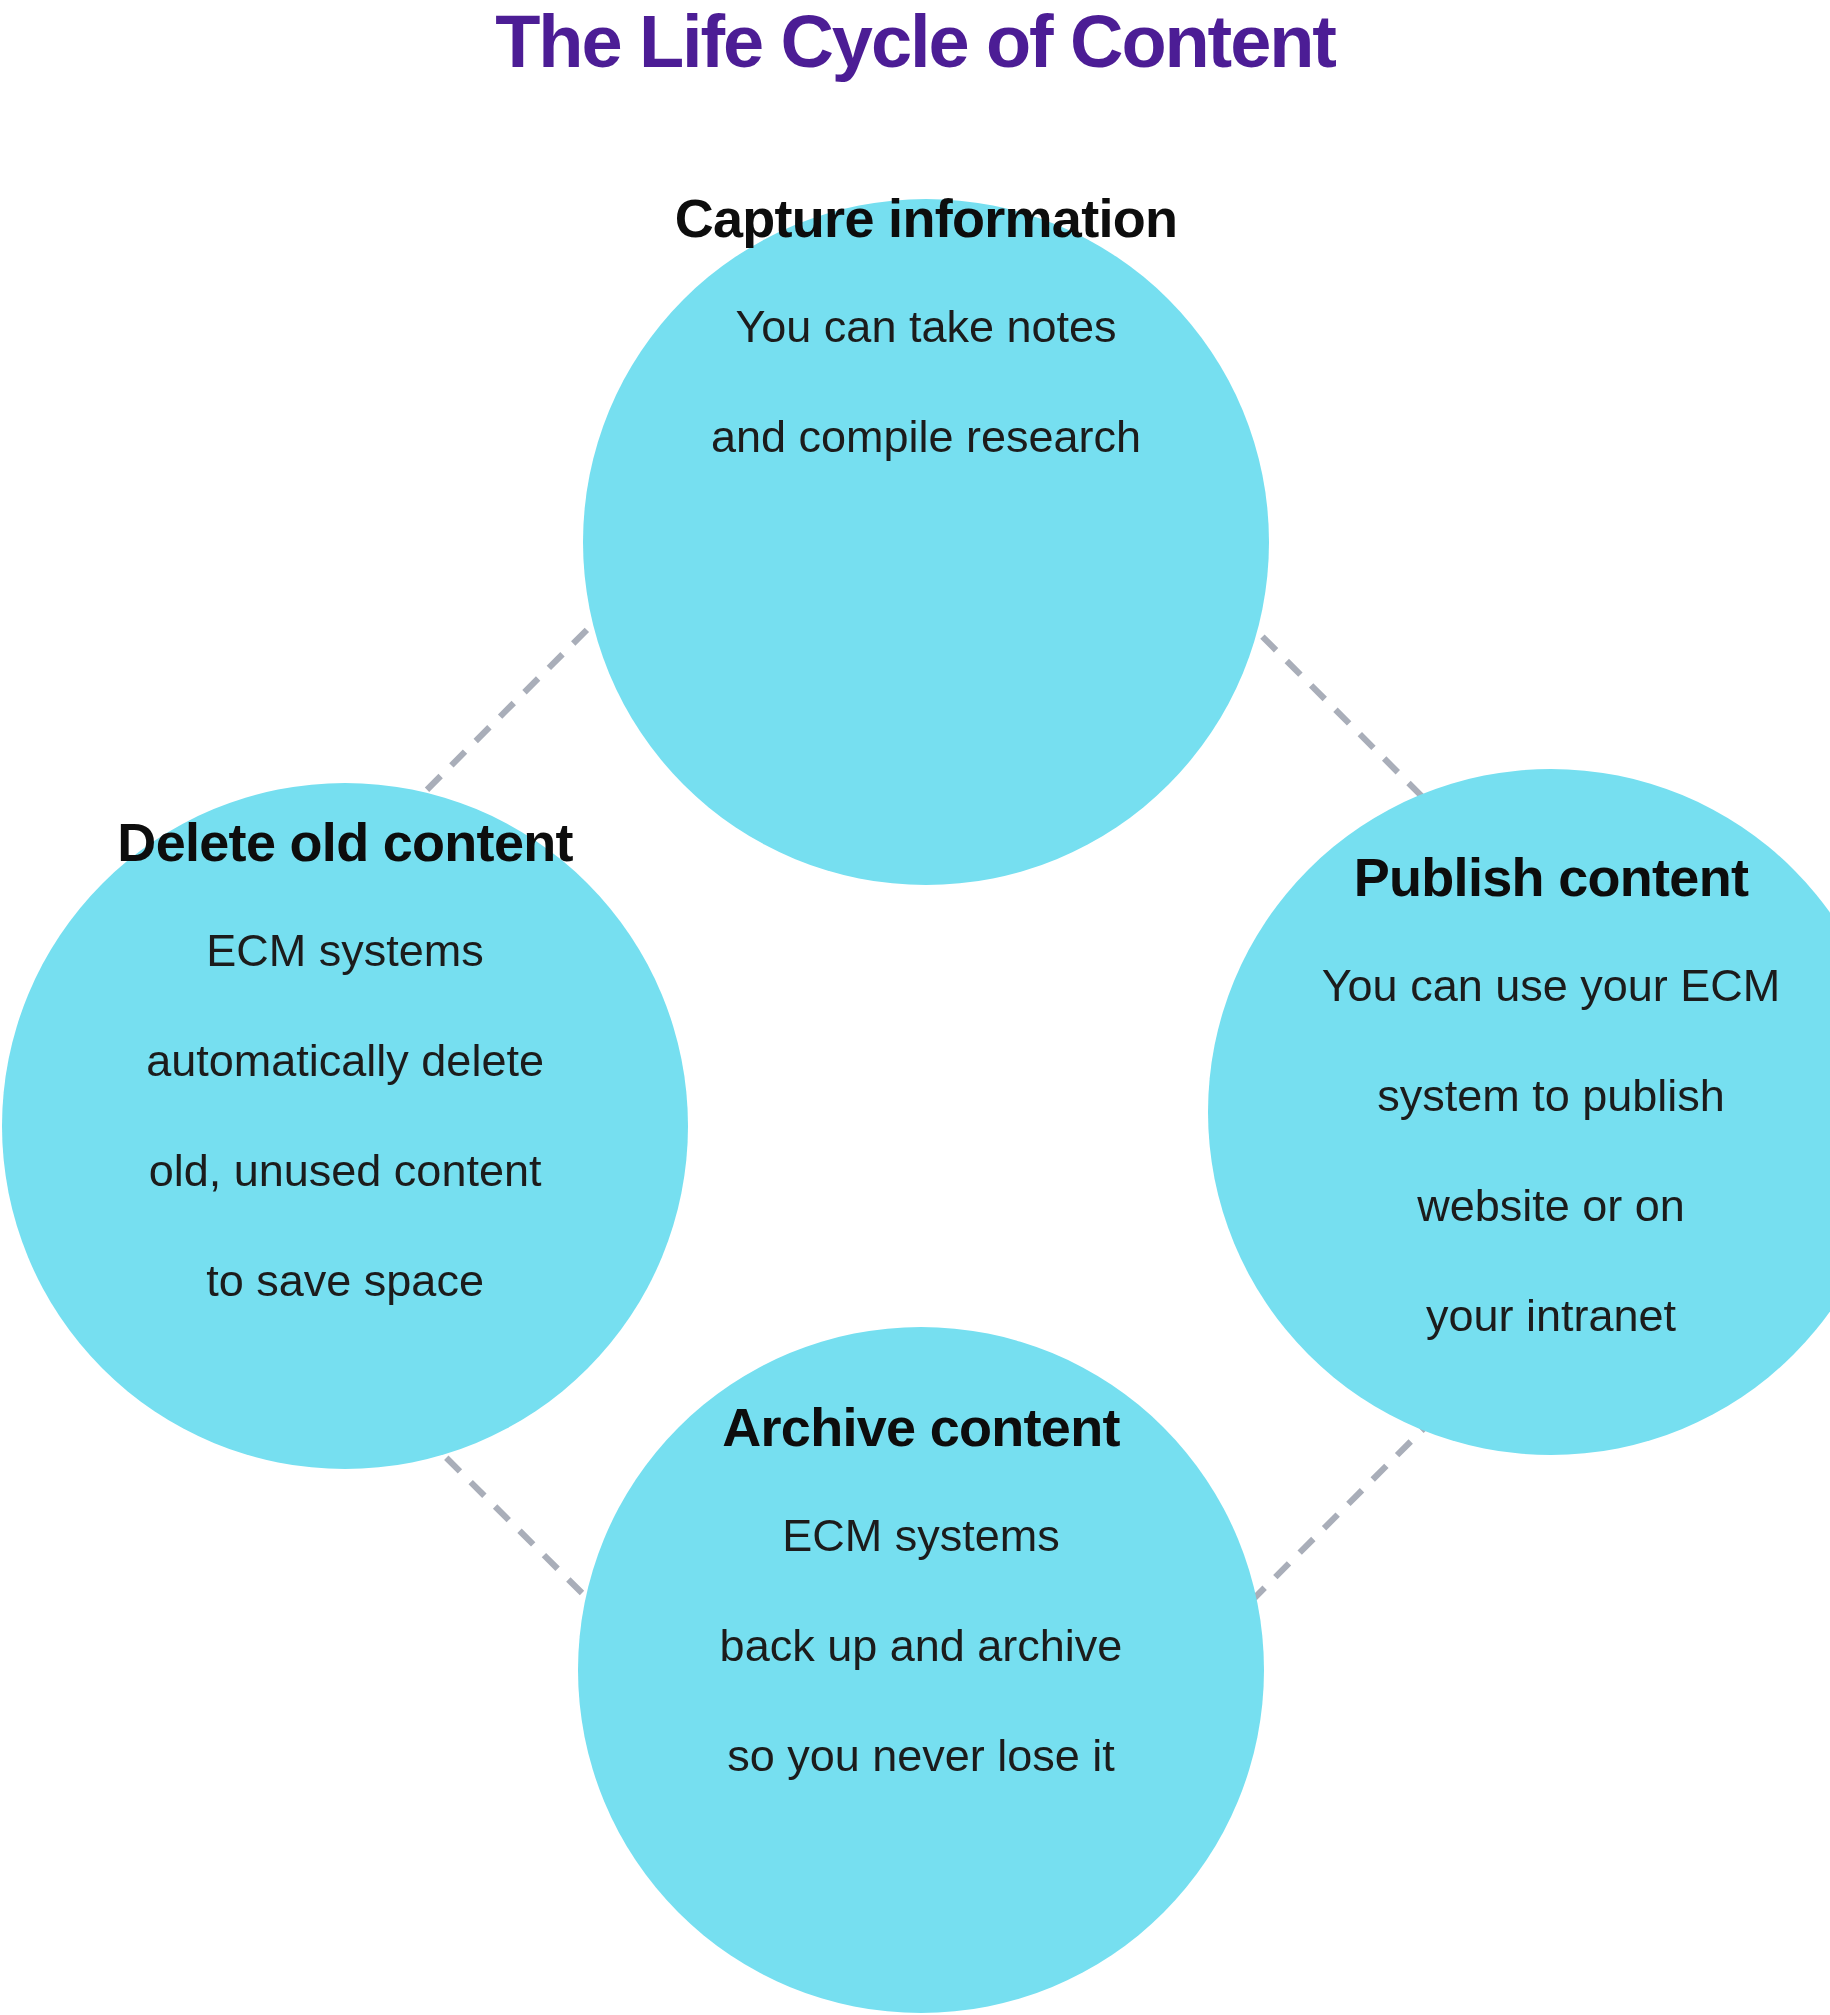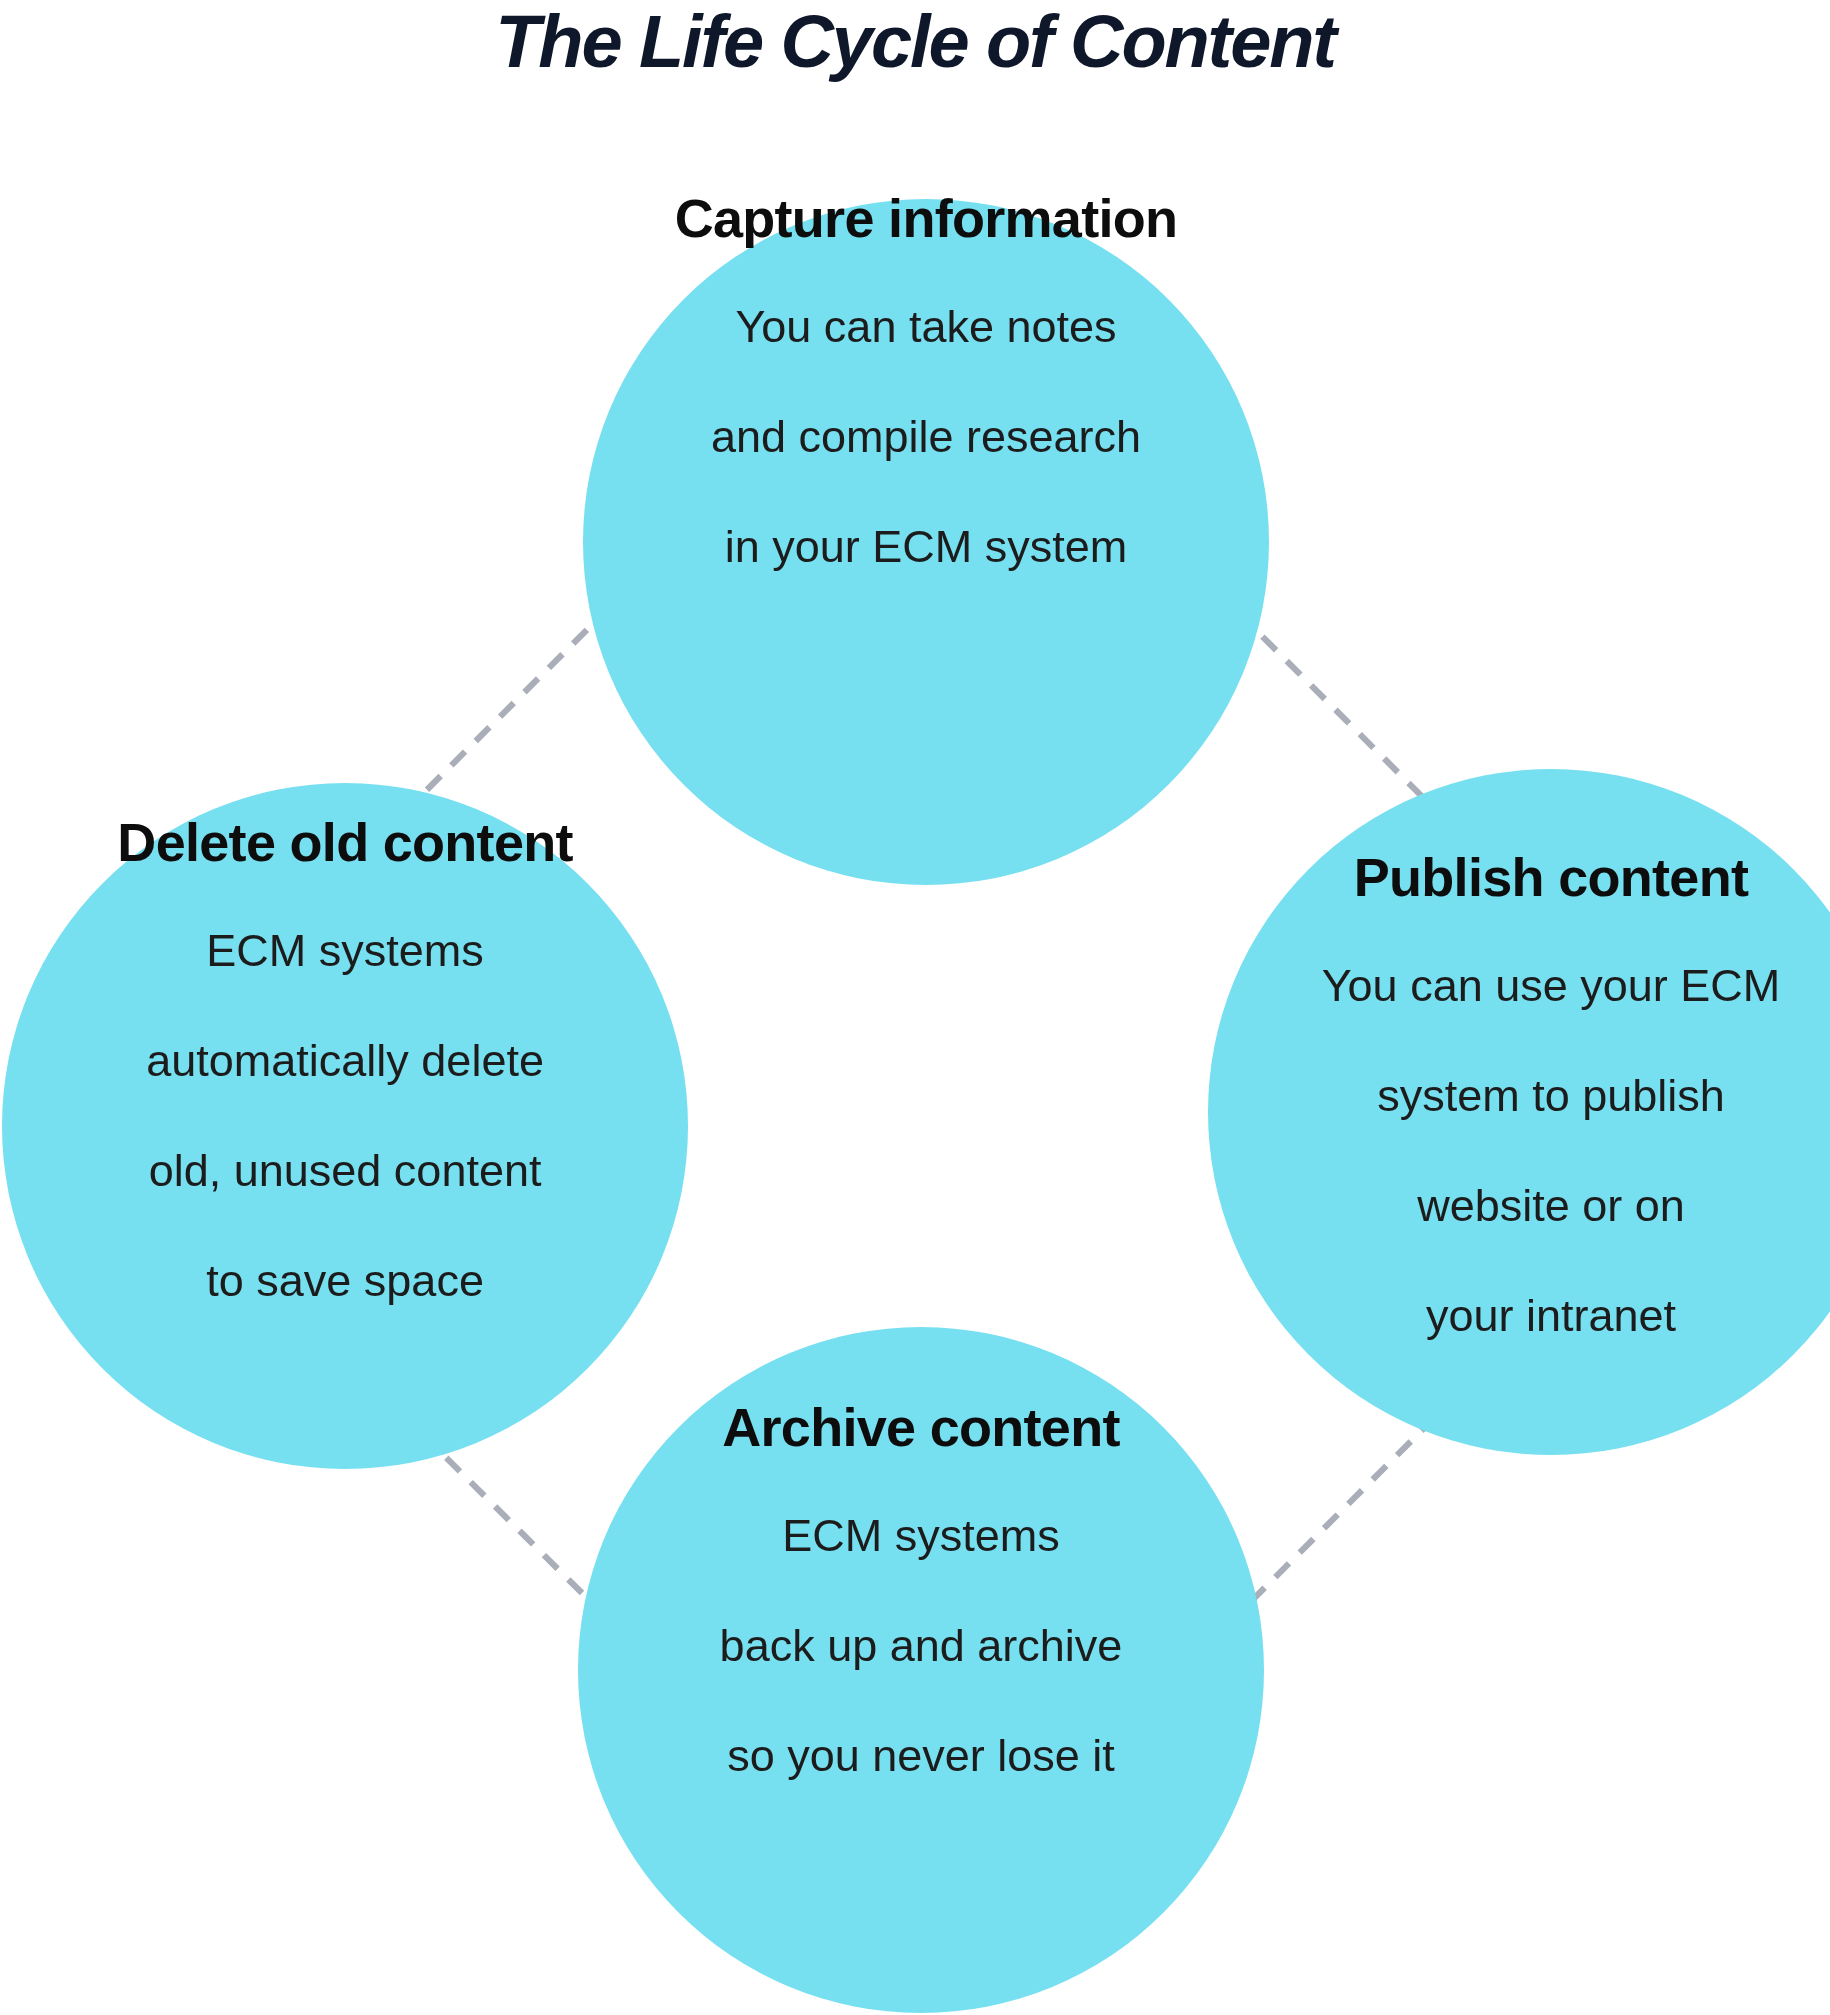--- a/index.html
+++ b/index.html
@@ -14,22 +14,21 @@
   .page-title {
     position: absolute;
     left: 0; top: 1.4px;
     width: 100%;
     margin: 0;
     text-align: center;
     font-size: 74px;
     line-height: 1.12;
     font-weight: 700;
     letter-spacing: -2.1px;
-    color: #0f172a;
-    font-style: italic;
+    color: #4c1d95;
   }
   .connector-svg {
     position: absolute;
     left: 0; top: 0;
     width: 1830px;
     height: 2015px;
   }
   .node {
     position: absolute;
     width: 686px;
@@ -73,21 +72,20 @@
   </svg>
 
   <h1 class="page-title">The Life Cycle of Content</h1>
 
   <div class="node pos-top">
     <div class="node-inner">
       <h2 class="node-heading">Capture information</h2>
       <p class="node-body">
         <span class="ln">You can take notes</span>
         <span class="ln">and compile research</span>
-        <span class="ln">in your ECM system</span>
       </p>
     </div>
   </div>
 
   <div class="node pos-right">
     <div class="node-inner">
       <h2 class="node-heading">Publish content</h2>
       <p class="node-body">
         <span class="ln">You can use your ECM</span>
         <span class="ln">system to publish</span>

